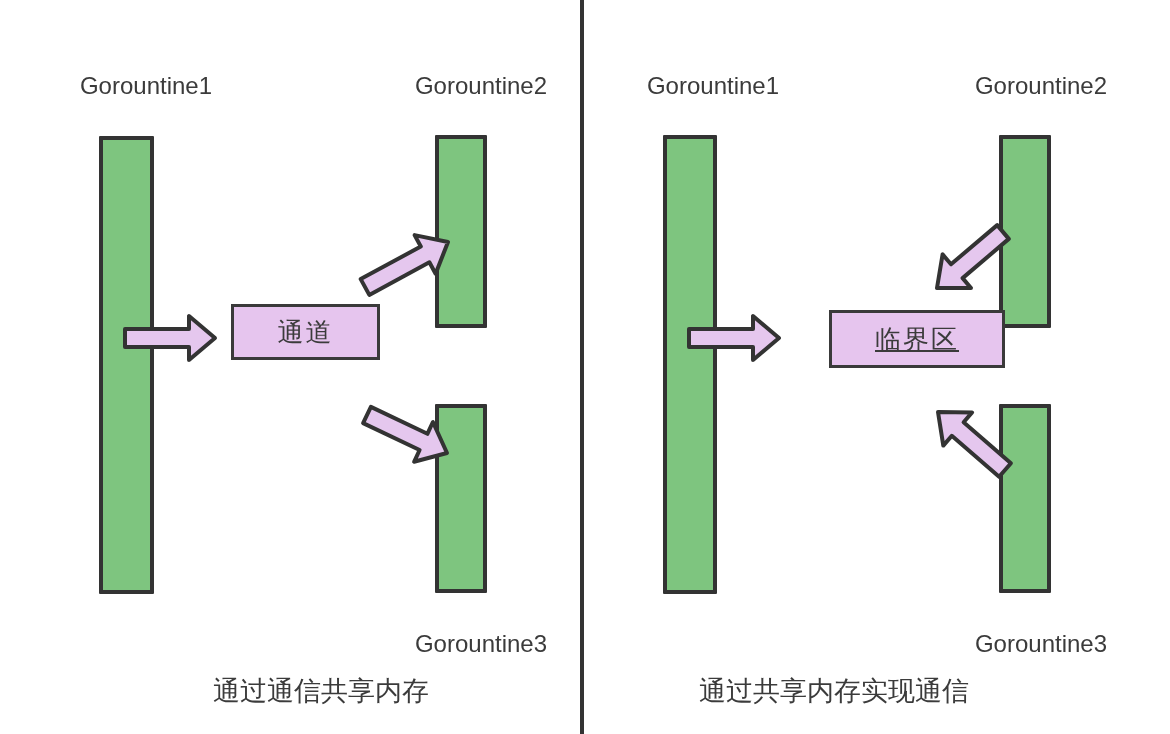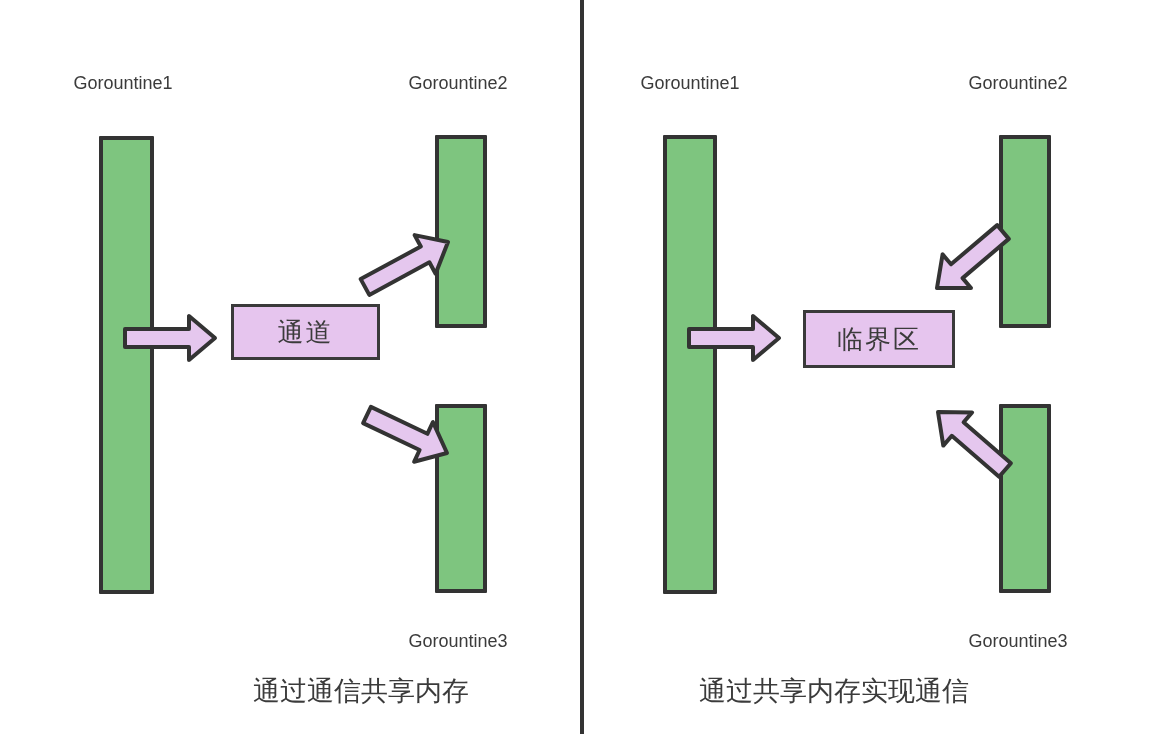--- a/index.html
+++ b/index.html
@@ -38,22 +38,23 @@
     border:3px solid var(--box-border);
     box-sizing:border-box;
     display:flex;align-items:center;justify-content:center;
     font-size:26px;color:var(--text);
     letter-spacing:2px;
   }
   .lbl{
     position:absolute;
     transform:translateX(-50%);
     white-space:nowrap;
-    font-size:18px;color:var(--text);
+    font-size:24px;color:var(--text);
     line-height:1;
+    margin-left:23px;
   }
   .caption{
     position:absolute;
     transform:translateX(-50%);
     white-space:nowrap;
     font-size:27px;color:var(--text);
     line-height:1;
   }
   .arrows-layer{
     position:absolute;left:0;top:0;width:1170px;height:734px;
@@ -67,29 +68,29 @@
   }
   
   .b-l-g1{left:99px;top:136px;width:55px;height:458px;}
   .b-l-g2{left:435px;top:135px;width:52px;height:193px;}
   .b-l-g3{left:435px;top:404px;width:52px;height:189px;}
   .b-r-g1{left:663px;top:135px;width:54px;height:459px;}
   .b-r-g2{left:999px;top:135px;width:52px;height:193px;}
   .b-r-g3{left:999px;top:404px;width:52px;height:189px;}
   
   .box-l{left:231px;top:304px;width:149px;height:56px;}
-  .box-r{left:803px;top:310px;width:152px;height:58px;}
+  .box-r{left:829px;top:310px;width:176px;height:58px;text-decoration:underline;}
   
   .lbl-l-g1{left:123px;top:74px;}
   .lbl-l-g2{left:458px;top:74px;}
   .lbl-l-g3{left:458px;top:632px;}
   .lbl-r-g1{left:690px;top:74px;}
   .lbl-r-g2{left:1018px;top:74px;}
   .lbl-r-g3{left:1018px;top:632px;}
-  .cap-l{left:321px;top:678px;margin-left:40px;}
+  .cap-l{left:321px;top:678px;}
   .cap-r{left:834px;top:678px;}
 </style>
 </head>
 <body>
 
 <div class="canvas">
 
   <div class="bar b-l-g1"></div>
   <div class="bar b-l-g2"></div>
   <div class="bar b-l-g3"></div>

